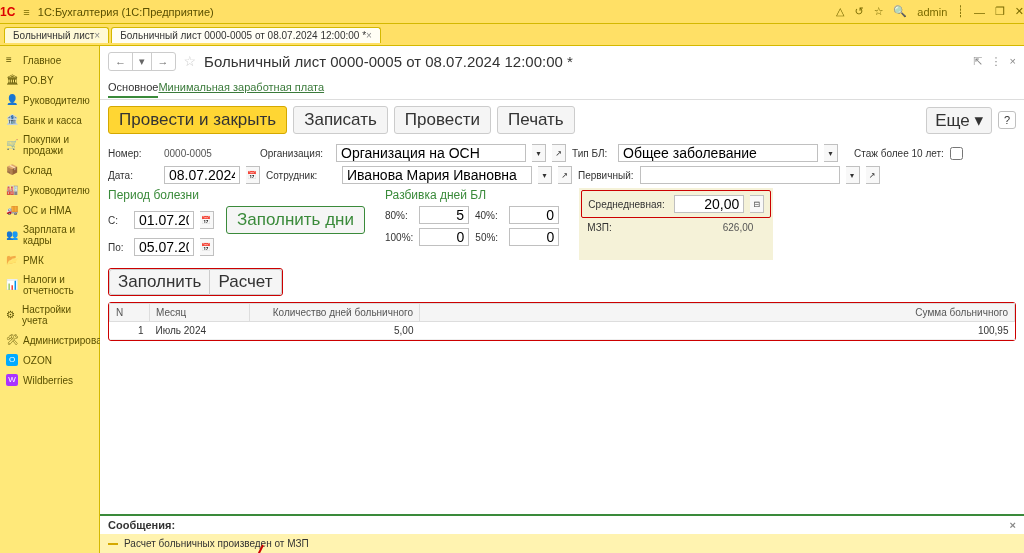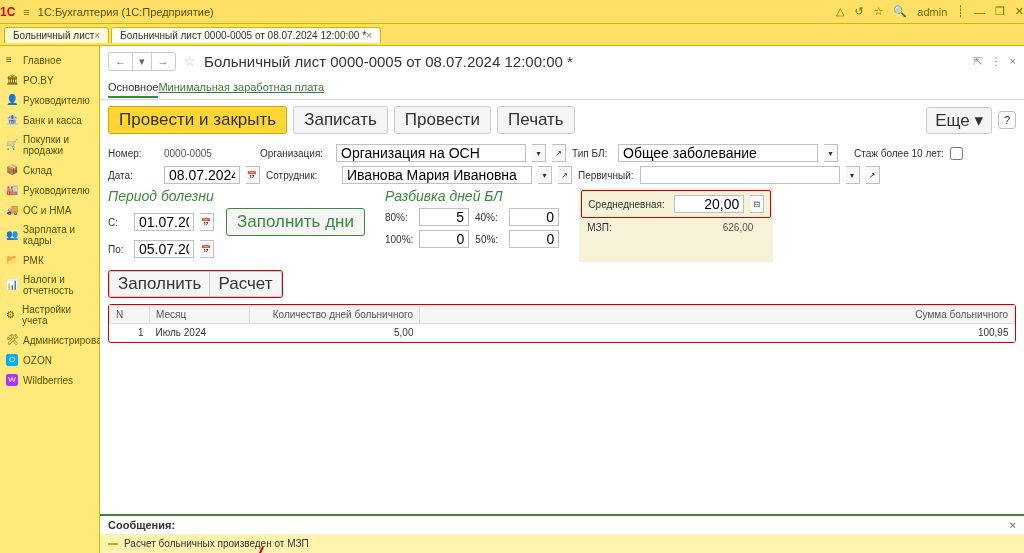--- a/index.html
+++ b/index.html
@@ -48,21 +48,21 @@
 .form-area { padding: 4px 8px; }
 .form-row { display: flex; align-items: center; gap: 6px; margin-bottom: 4px; }
 .lbl { font-size: 10px; min-width: 50px; }
 .readonly { font-size: 10px; color: #555; min-width: 50px; }
 .inp { border: 1px solid #c0c0c0; padding: 2px 4px; font-size: 14px; height: 18px; background: #fff; }
 .select-btn { border: 1px solid #c0c0c0; border-left: none; width: 14px; height: 18px; font-size: 8px; display: flex; align-items: center; justify-content: center; cursor: pointer; background: #f8f8f8; }
 .date-btn { border: 1px solid #c0c0c0; border-left: none; width: 14px; height: 18px; font-size: 8px; display: flex; align-items: center; justify-content: center; cursor: pointer; background: #f8f8f8; }
 
 .period-section { display: flex; gap: 20px; }
 .period-block { border: 1px solid #3a8a3a; border-radius: 2px; padding: 4px 6px; }
-.period-title { color: #3a8a3a; font-size: 14px; margin-bottom: 4px; font-style: italic; }
+.period-title { color: #3a8a3a; font-size: 12px; margin-bottom: 4px; }
 .period-block.red { border-color: #c00; }
 
 .hl-btns { display: flex; gap: 6px; padding: 4px 8px; }
 .hl-btn-box { border: 1.5px solid #c00; border-radius: 3px; display: inline-flex; }
 
 .table-wrap { margin: 2px 8px; border: 1.5px solid #c00; border-radius: 3px; }
 table { width: 100%; border-collapse: collapse; font-size: 10px; }
 th { background: #f5f5f5; border: 1px solid #ddd; padding: 3px 6px; text-align: left; font-weight: normal; color: #555; }
 td { border-bottom: 1px solid #eee; padding: 3px 6px; }
 td.r, th.r { text-align: right; }

